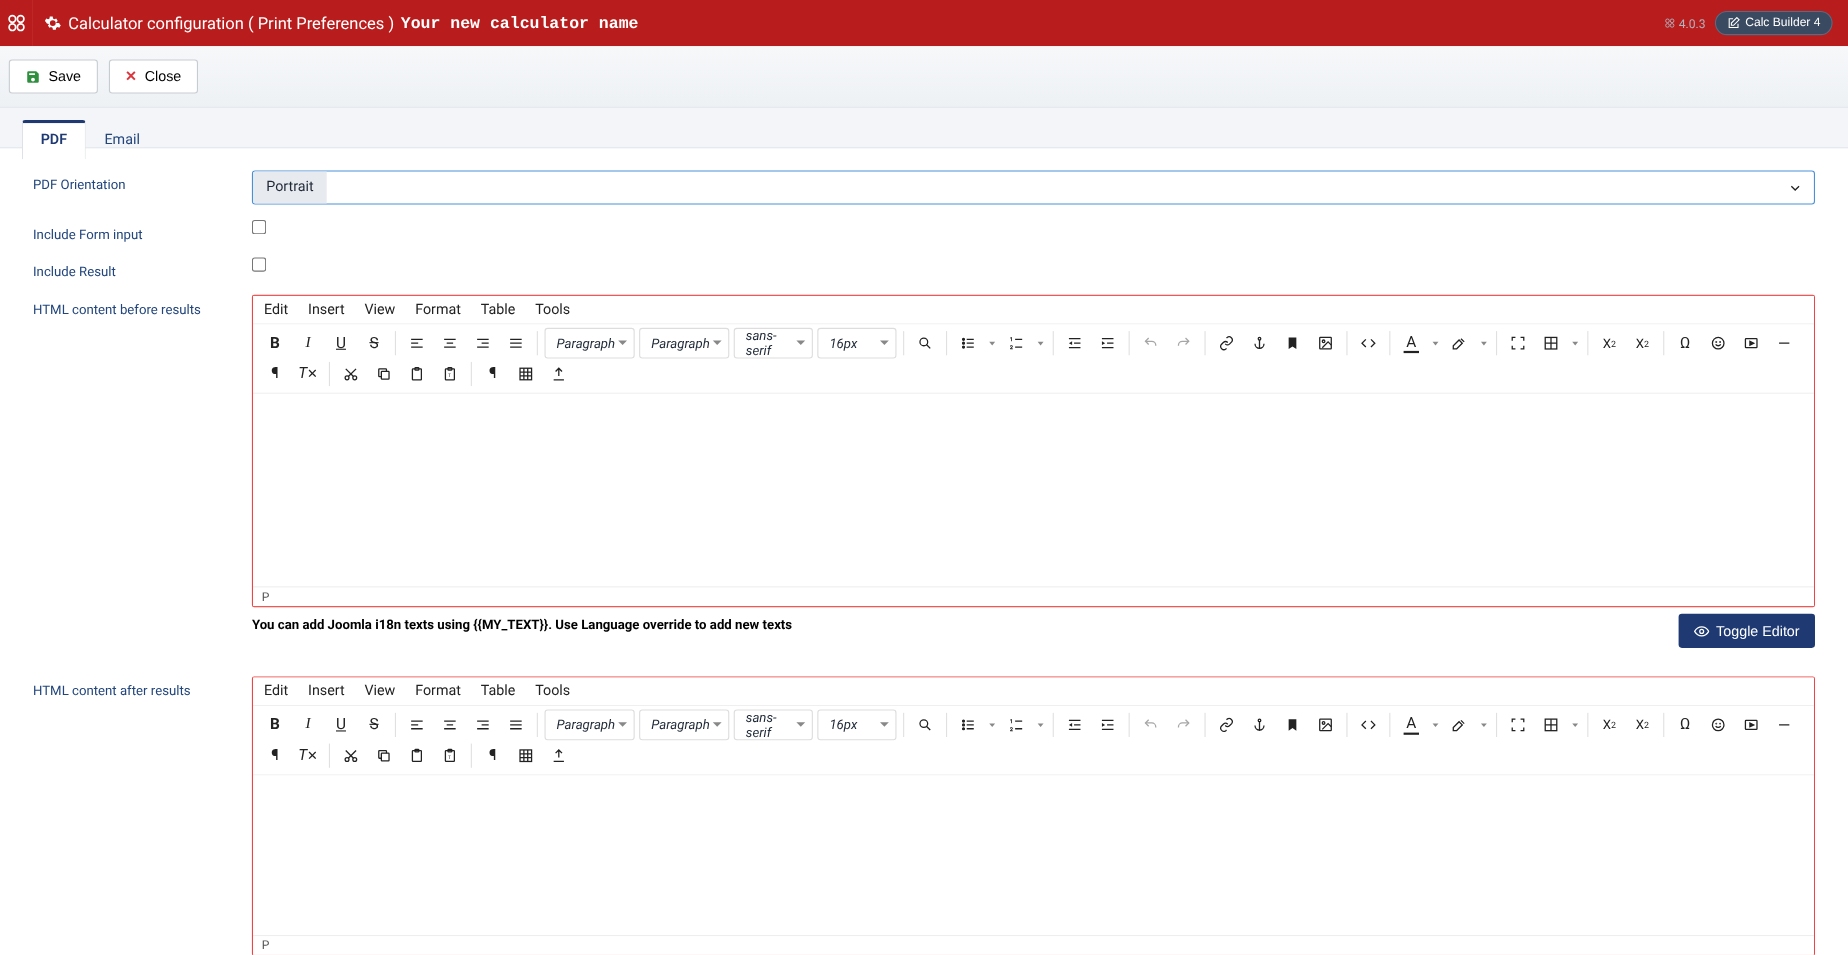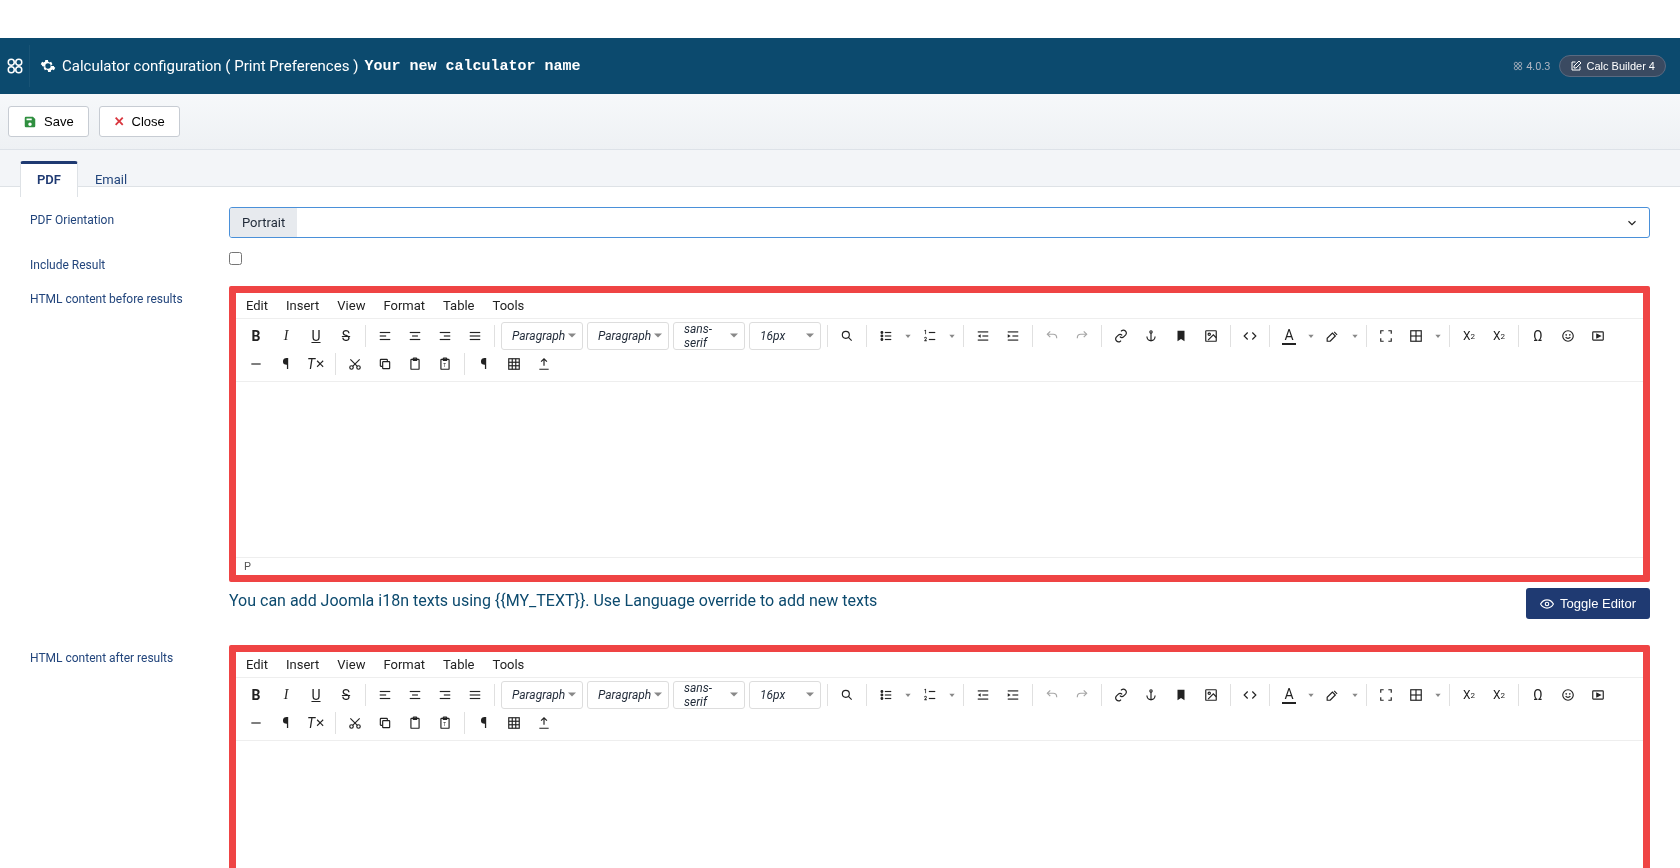--- a/index.html
+++ b/index.html
@@ -1,18 +1,18 @@
 <!DOCTYPE html>
 <html><head>
 <meta charset="utf-8">
 <style>
 * { margin: 0; padding: 0; box-sizing: border-box; }
 body { font-family: -apple-system, BlinkMacSystemFont, "Segoe UI", Roboto, sans-serif; font-size: 13px; background: #fff; color: #1f2937; }
 
-.topbar { background: #0c4a6e; color: #fff; height: 56px; display: flex; align-items: center; padding: 0; margin-top: 38px; }
+.topbar { background: #b91c1c; color: #fff; height: 42px; display: flex; align-items: center; padding: 0; }
 .topbar-brand { width: 30px; height: 42px; display: flex; align-items: center; justify-content: center; border-right: 1px solid rgba(255,255,255,0.05); }
 .topbar-title { display: flex; align-items: center; gap: 6px; padding-left: 10px; font-size: 15px; flex: 1; }
 .topbar-title .gear { font-size: 14px; }
 .topbar-title strong { font-weight: 600; font-family: Liberation Mono, monospace; }
 .topbar-right { display: flex; align-items: center; gap: 8px; padding-right: 14px; }
 .topbar-version { font-size: 11px; color: #aeb4c0; display: flex; align-items: center; gap: 3px; }
 .topbar-btn { background: #3a4a61; border: 1px solid #5a6a81; color: #fff; font-size: 11px; padding: 4px 10px; border-radius: 14px; display: flex; align-items: center; gap: 5px; cursor: pointer; }
 
 .toolbar { background: linear-gradient(#f6f8fa,#eef1f4); border-bottom: 1px solid #dde2e8; padding: 12px 8px; display: flex; gap: 10px; }
 .btn { background: #fff; border: 1px solid #c7ccd3; padding: 7px 14px; border-radius: 3px; font-size: 13px; cursor: pointer; display: flex; align-items: center; gap: 7px; }
@@ -26,37 +26,37 @@
 
 .content { padding: 20px 30px; background: #fff; }
 .form-row { display: flex; margin-bottom: 14px; }
 .form-label { width: 155px; color: #22457c; font-size: 12px; padding-top: 6px; flex-shrink: 0; }
 .form-control-wrap { flex: 1; padding-left: 44px; }
 .select-wrap { position: relative; border: 1px solid #4a90d9; border-radius: 3px; background: #fff; }
 .select-selected { padding: 7px 12px; background: #e7eaee; display: inline-block; border-radius: 2px 0 0 2px; font-size: 13px; }
 .select-chevron { position: absolute; right: 10px; top: 50%; transform: translateY(-50%); pointer-events: none; }
 input[type=checkbox] { width: 13px; height: 13px; cursor: pointer; }
 
-.editor-wrap { border: 7px solid #ef4444; border-radius: 2px; }
+.editor-wrap { border: 1px solid #ef4444; border-radius: 2px; }
 .editor-menubar { background: #fff; border-bottom: 1px solid #eee; padding: 5px 10px; display: flex; gap: 18px; font-size: 13px; color: #222; }
 .editor-menubar span { cursor: pointer; }
 .editor-toolbar { background: #fff; border-bottom: 1px solid #eee; padding: 3px 5px; display: flex; align-items: center; flex-wrap: wrap; }
 .tbtn { width: 30px; height: 28px; display: flex; align-items: center; justify-content: center; cursor: pointer; color: #222; border-radius: 3px; font-size: 14px; }
 .tsep { width: 1px; height: 22px; background: #e0e0e0; margin: 0 4px; }
 .tsel { height: 28px; border: 1px solid #ddd; background: #fff; padding: 0 22px 0 10px; font-size: 12px; position: relative; cursor: pointer; display: flex; align-items: center; border-radius: 3px; margin: 0 2px; font-style: italic; }
 .tsel::after { content: ""; position: absolute; right: 6px; top: 50%; transform: translateY(-30%); border: 4px solid transparent; border-top-color: #888; }
 .tsel.para { width: 82px; }
 .tsel.font { width: 72px; }
 .tsel.size { width: 72px; }
 .editor-body { min-height: 175px; background: #fff; }
 .editor-status { border-top: 1px solid #eee; padding: 2px 8px; font-size: 11px; color: #555; background: #fff; }
 
 .i18n-row { display: flex; justify-content: space-between; align-items: flex-start; margin-top: 6px; margin-bottom: 12px; }
 .i18n-title { font-size: 18px; font-weight: 600; color: #1b2a3a; }
-.i18n-help { font-size: 16px; color: #0c4a6e; margin-top: 3px; }
+.i18n-help { font-size: 12px; color: #000000; margin-top: 3px; font-weight: bold; }
 .toggle-btn { background: #1f3a72; color: #fff; border: none; padding: 8px 14px; border-radius: 3px; font-size: 13px; cursor: pointer; display: flex; align-items: center; gap: 6px; }
 
 svg { display: block; }
 </style>
 </head>
 <body>
 
 <div class="topbar">
   <div class="topbar-brand">
     <svg width="18" height="18" viewBox="0 0 24 24" fill="none" stroke="#fff" stroke-width="2">
@@ -124,20 +124,24 @@
         <span class="select-selected">Portrait</span>
         <span class="select-chevron">
           <svg width="14" height="14" viewBox="0 0 24 24" fill="none" stroke="#222" stroke-width="2">
               <polyline points="6 9 12 15 18 9"></polyline>
             </svg>
         </span>
       </div>
     </div>
   </div>
 
+  <div class="form-row">
+    <div class="form-label">Include Form input</div>
+    <div class="form-control-wrap"><input type="checkbox" style=""></div>
+  </div>
 
   <div class="form-row">
     <div class="form-label">Include Result</div>
     <div class="form-control-wrap"><input type="checkbox" style=""></div>
   </div>
 
   <div class="form-row" style="align-items:flex-start;">
     <div class="form-label">HTML content before results</div>
     <div class="form-control-wrap">
       <div class="editor-wrap">

